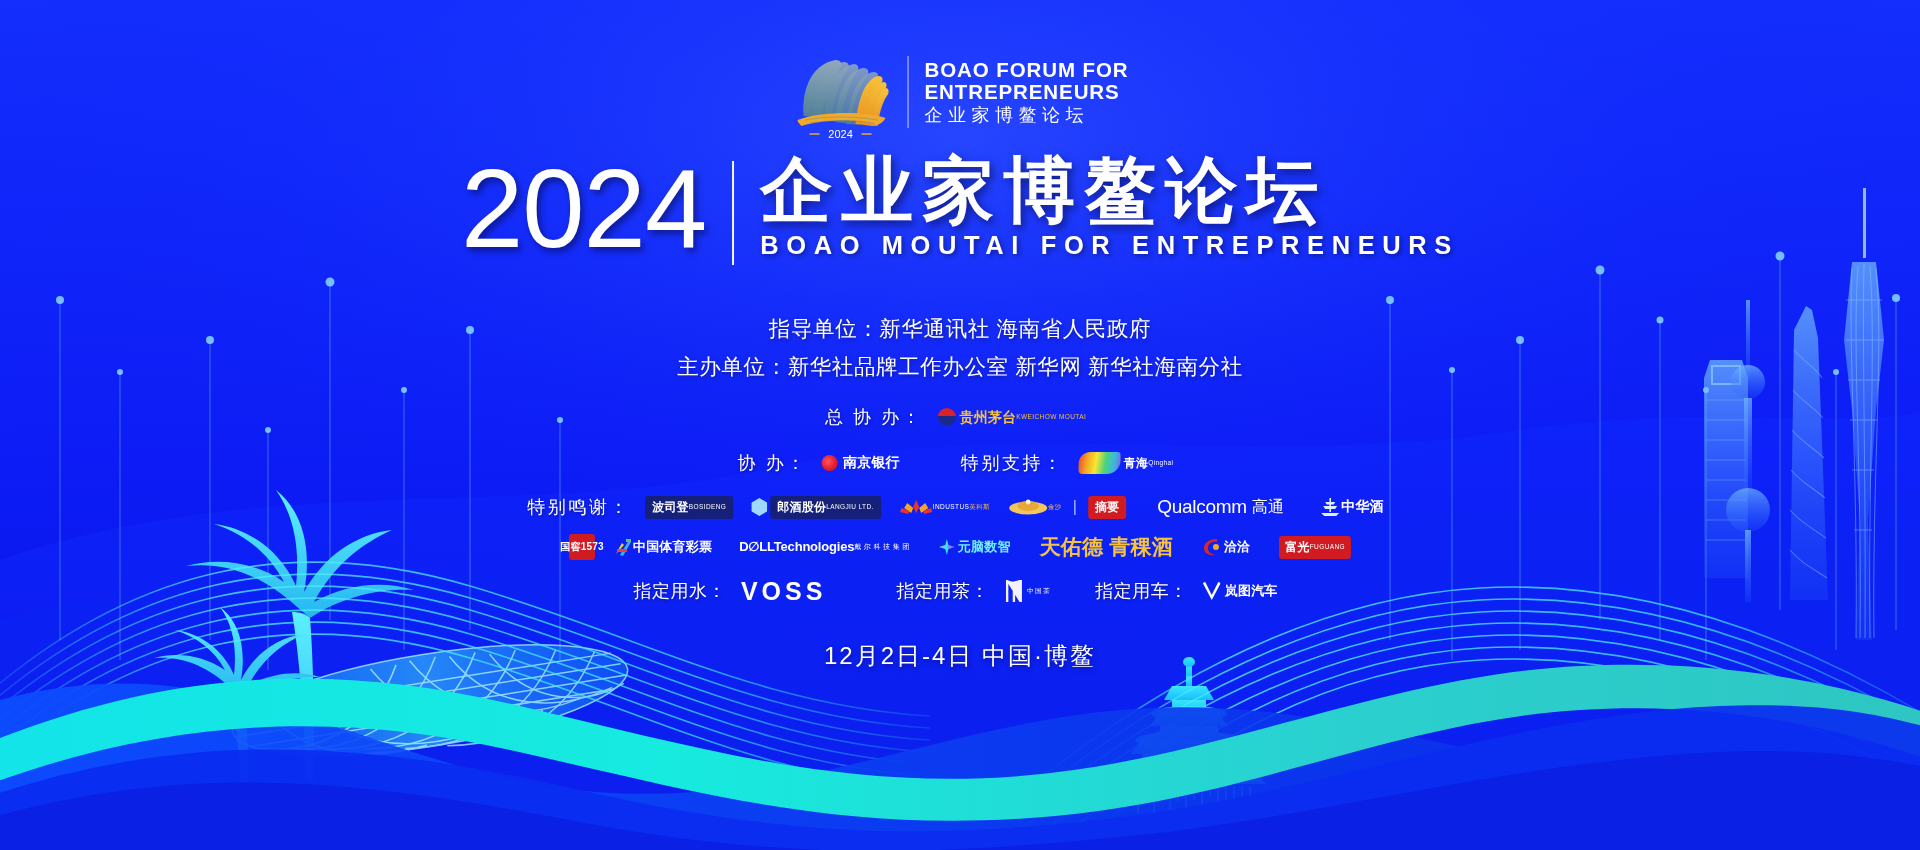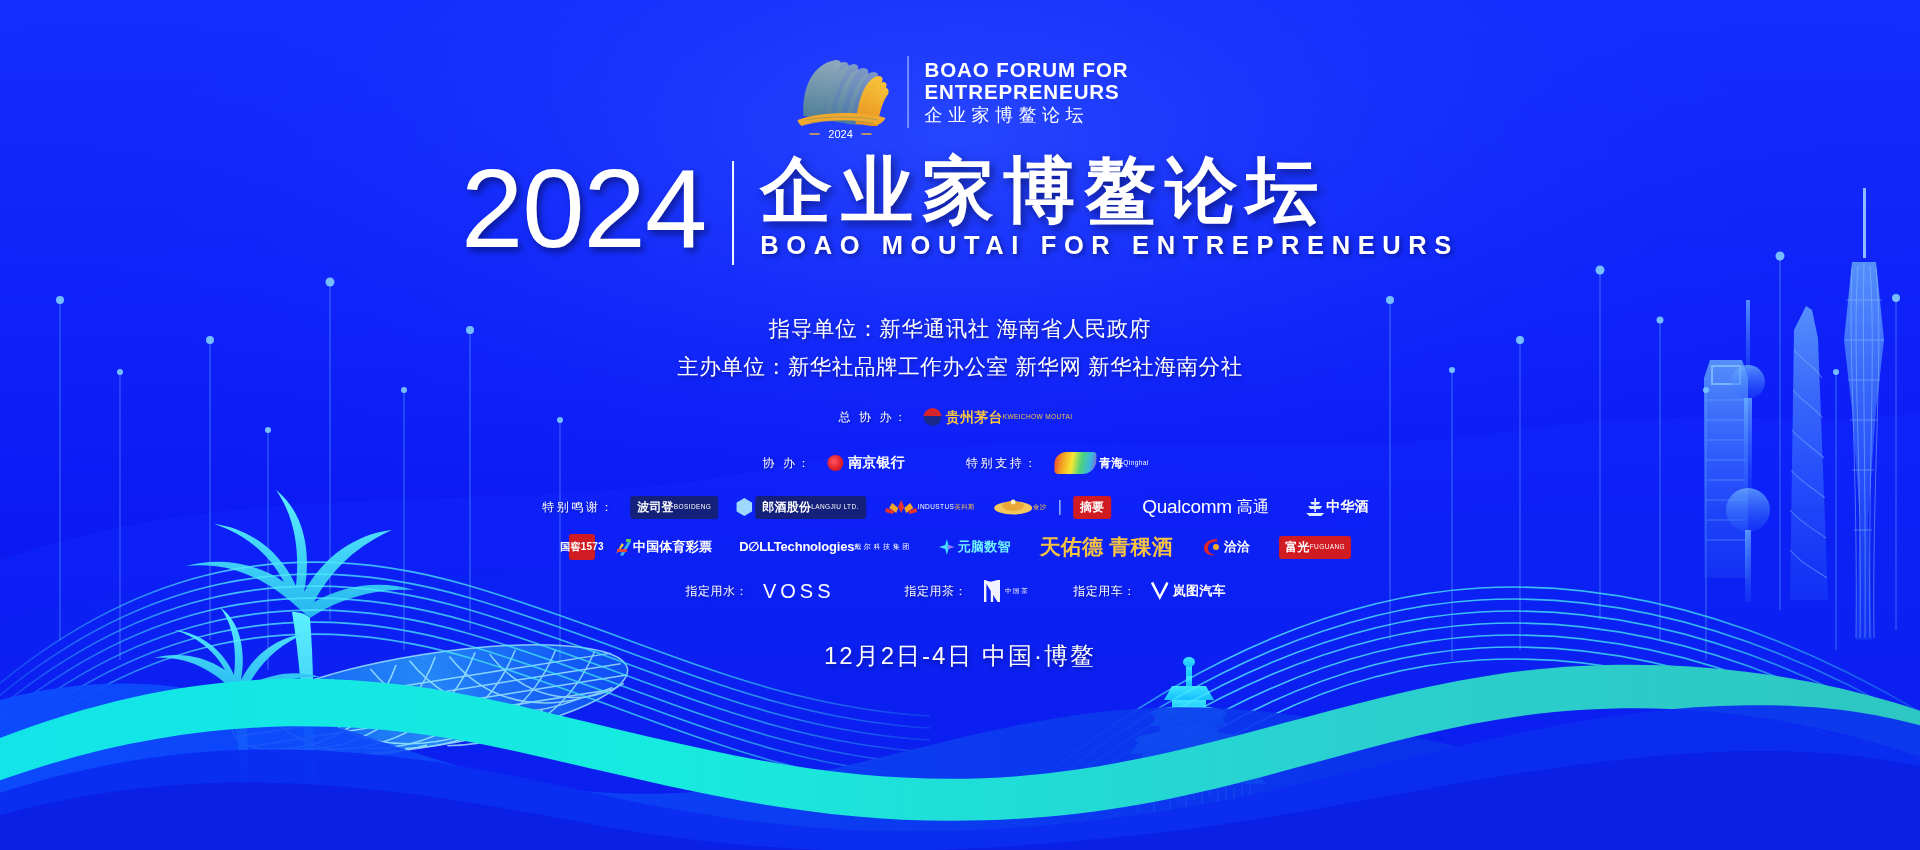--- a/index.html
+++ b/index.html
@@ -70,21 +70,21 @@
   }
   .org1{ top:314px; }
   .org2{ top:352px; }
 
   
   .sp-row{
     position:absolute; left:50%; transform:translateX(-50%);
     display:flex; align-items:center; white-space:nowrap;
   }
   .sp-label{
-    color:#fff; font-size:12px; font-weight:500; letter-spacing:2.6px;
+    color:#fff; font-size:18px; font-weight:500; letter-spacing:2.6px;
     margin-right:6px; text-shadow:1px 1px 3px rgba(0,0,40,.4);
   }
   .sp-label.tight{ letter-spacing:.5px; }
   .sp-group{ display:flex; align-items:center; }
 
   .row-zongxie{ top:402px; }
   .row-xieban{  top:448px; }
   .row-ming1{   top:492px; }
   .row-ming2{   top:532px; }
   .row-zhiding{ top:576px; }
@@ -126,21 +126,21 @@
     background:radial-gradient(circle at 40% 40%,#ff5560 0%,#e01f2d 55%,#c0121f 100%);
     display:inline-block;margin-right:5px;flex:0 0 auto;
   }
   .flagwave{
     width:42px;height:22px;margin-right:3px;flex:0 0 auto;
     background:linear-gradient(100deg,#e8402e 0%,#f5a623 22%,#f7e733 42%,#4fd37a 62%,#3bb6e0 82%,#8f5ad6 100%);
     border-radius:12px 3px 14px 4px;
   }
   .qc{ font-size:19px; font-weight:400; letter-spacing:-.3px; color:#fff; }
   .qc-cn{ font-size:16px; font-weight:500; margin-left:5px; color:#fff; }
-  .voss{ font-size:20px; letter-spacing:4px; font-weight:400; color:#fff; }
+  .voss{ font-size:25px; letter-spacing:4px; font-weight:700; color:#fff; }
   .star{
     width:16px;height:16px;margin-right:3px;flex:0 0 auto;
     background:conic-gradient(from 0deg,#32e6ff,#9b6bff,#32e6ff,#5ad7ff,#32e6ff);
     clip-path:polygon(50% 0%,60% 38%,100% 50%,60% 62%,50% 100%,40% 62%,0% 50%,40% 38%);
   }
   .bambooglyph{
     width:20px;height:22px;margin-right:3px;flex:0 0 auto;
     background:#fff; opacity:.95;
     clip-path:polygon(10% 0,22% 0,22% 100%,10% 100%, 10% 0, 44% 8%,56% 8%,56% 100%,44% 100%, 44% 8%, 78% 0,90% 0,90% 100%,78% 100%);
   }

